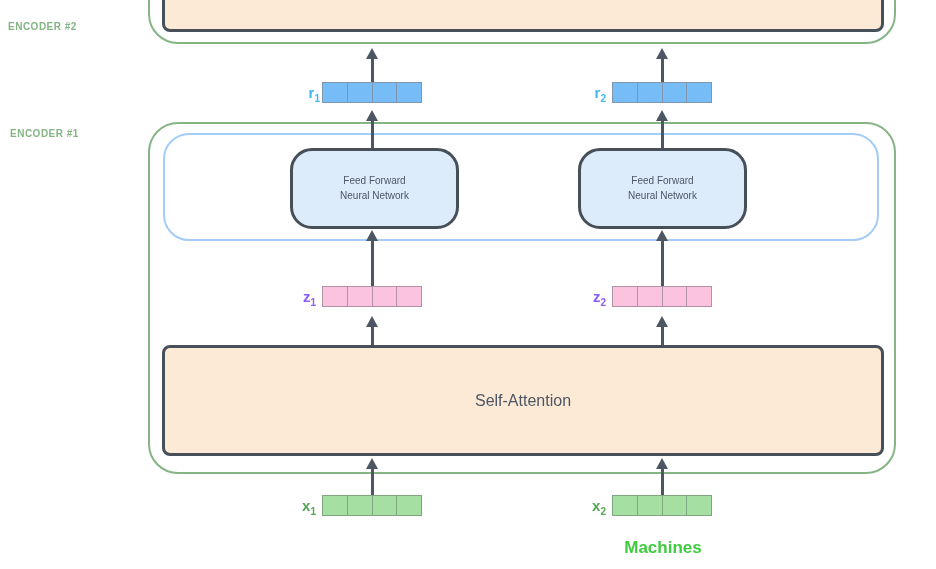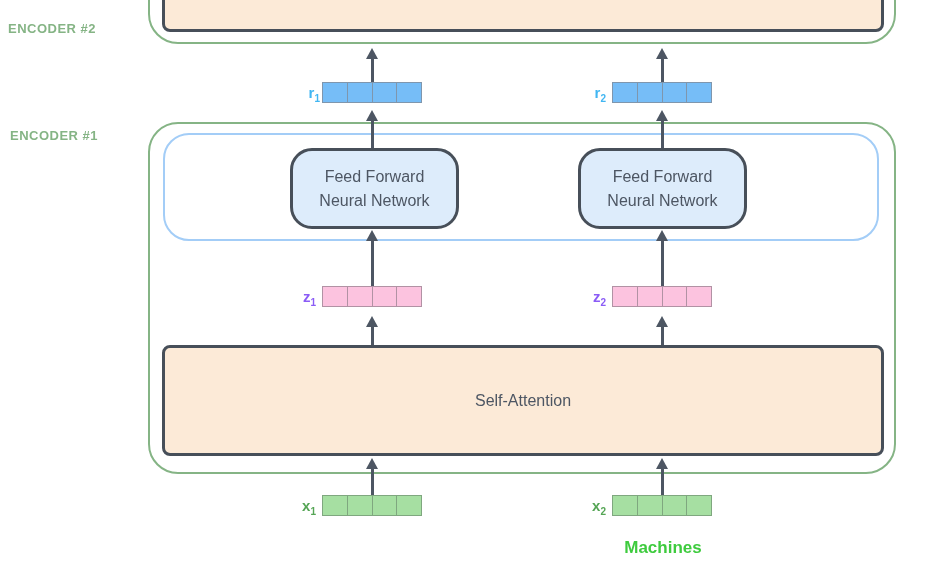--- a/index.html
+++ b/index.html
@@ -11,32 +11,32 @@
   
   .enc-green{
     position:absolute;border:2.5px solid #85b485;border-radius:30px;
     background:transparent;z-index:1;
   }
   .ffnn-layer-blue{
     position:absolute;border:2.5px solid #a3cdf7;border-radius:26px;
     background:transparent;z-index:2;
   }
   .enc-label{
-    position:absolute;color:#85b485;font-size:13px;font-weight:700;
+    position:absolute;color:#85b485;font-size:10px;font-weight:700;
     letter-spacing:.5px;z-index:4;white-space:nowrap;
   }
   
   .dark-box{
     position:absolute;border:3.5px solid #474f59;border-radius:8px;
     z-index:3;display:flex;align-items:center;justify-content:center;
     color:#4d5663;text-align:center;
   }
   .attn-fill{background:#fcead7;}
   .ffnn-fill{background:#ddecfb;border-radius:22px;}
-  .ffnn-text{font-size:16px;line-height:1.45;font-weight:400;}
+  .ffnn-text{font-size:10px;line-height:1.45;font-weight:400;}
   .attn-text{font-size:16px;}
   
   .vec{
     position:absolute;width:100px;height:21px;display:flex;z-index:5;
     box-sizing:border-box;
   }
   .vec .cell{flex:1;box-sizing:border-box;}
   .vec-r{border:1.5px solid #7f96ad;}
   .vec-r .cell{background:#76bdf7;border-right:1.5px solid #7f96ad;}
   .vec-z{border:1.5px solid #b192a4;}

